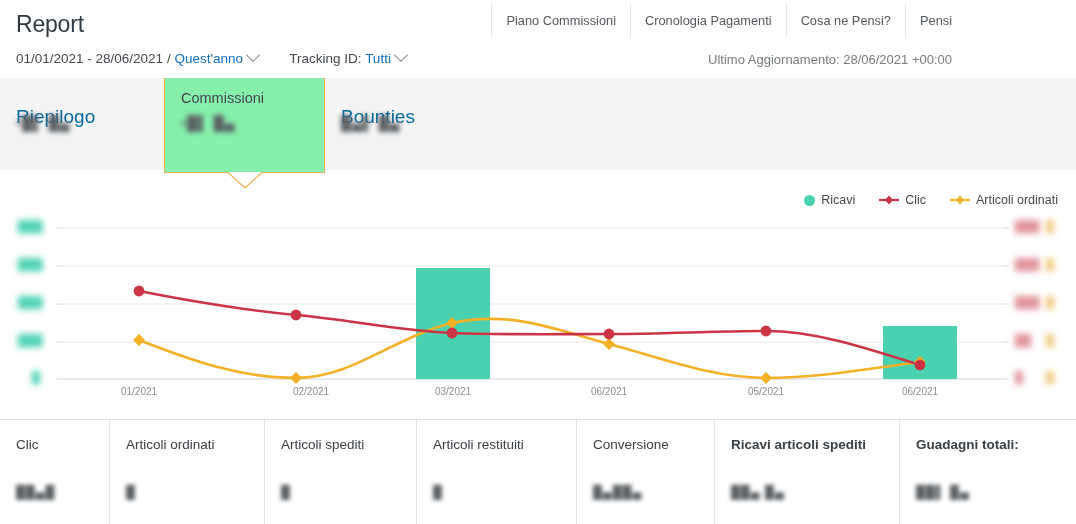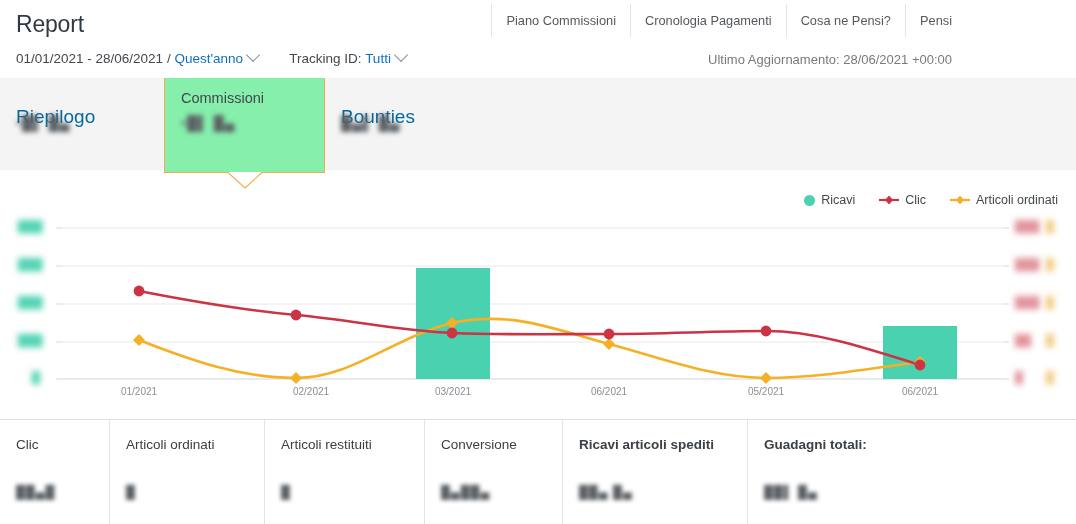--- a/index.html
+++ b/index.html
@@ -291,20 +291,24 @@
   <div class="metric-cell" style="width:110px;">
     <div class="metric-head">Clic</div>
     <div class="metric-val"><span class="blur blur-sm">██▄█</span></div>
   </div>
 
   <div class="metric-cell" style="width:155px;">
     <div class="metric-head">Articoli ordinati</div>
     <div class="metric-val"><span class="blur blur-sm">█</span></div>
   </div>
 
+  <div class="metric-cell" style="width:152px;">
+    <div class="metric-head">Articoli spediti</div>
+    <div class="metric-val"><span class="blur blur-sm">█</span></div>
+  </div>
 
   <div class="metric-cell" style="width:160px;">
     <div class="metric-head">Articoli restituiti</div>
     <div class="metric-val"><span class="blur blur-sm">█</span></div>
   </div>
 
   <div class="metric-cell" style="width:138px;">
     <div class="metric-head">Conversione</div>
     <div class="metric-val"><span class="blur blur-sm">█▄██▄</span></div>
   </div>

